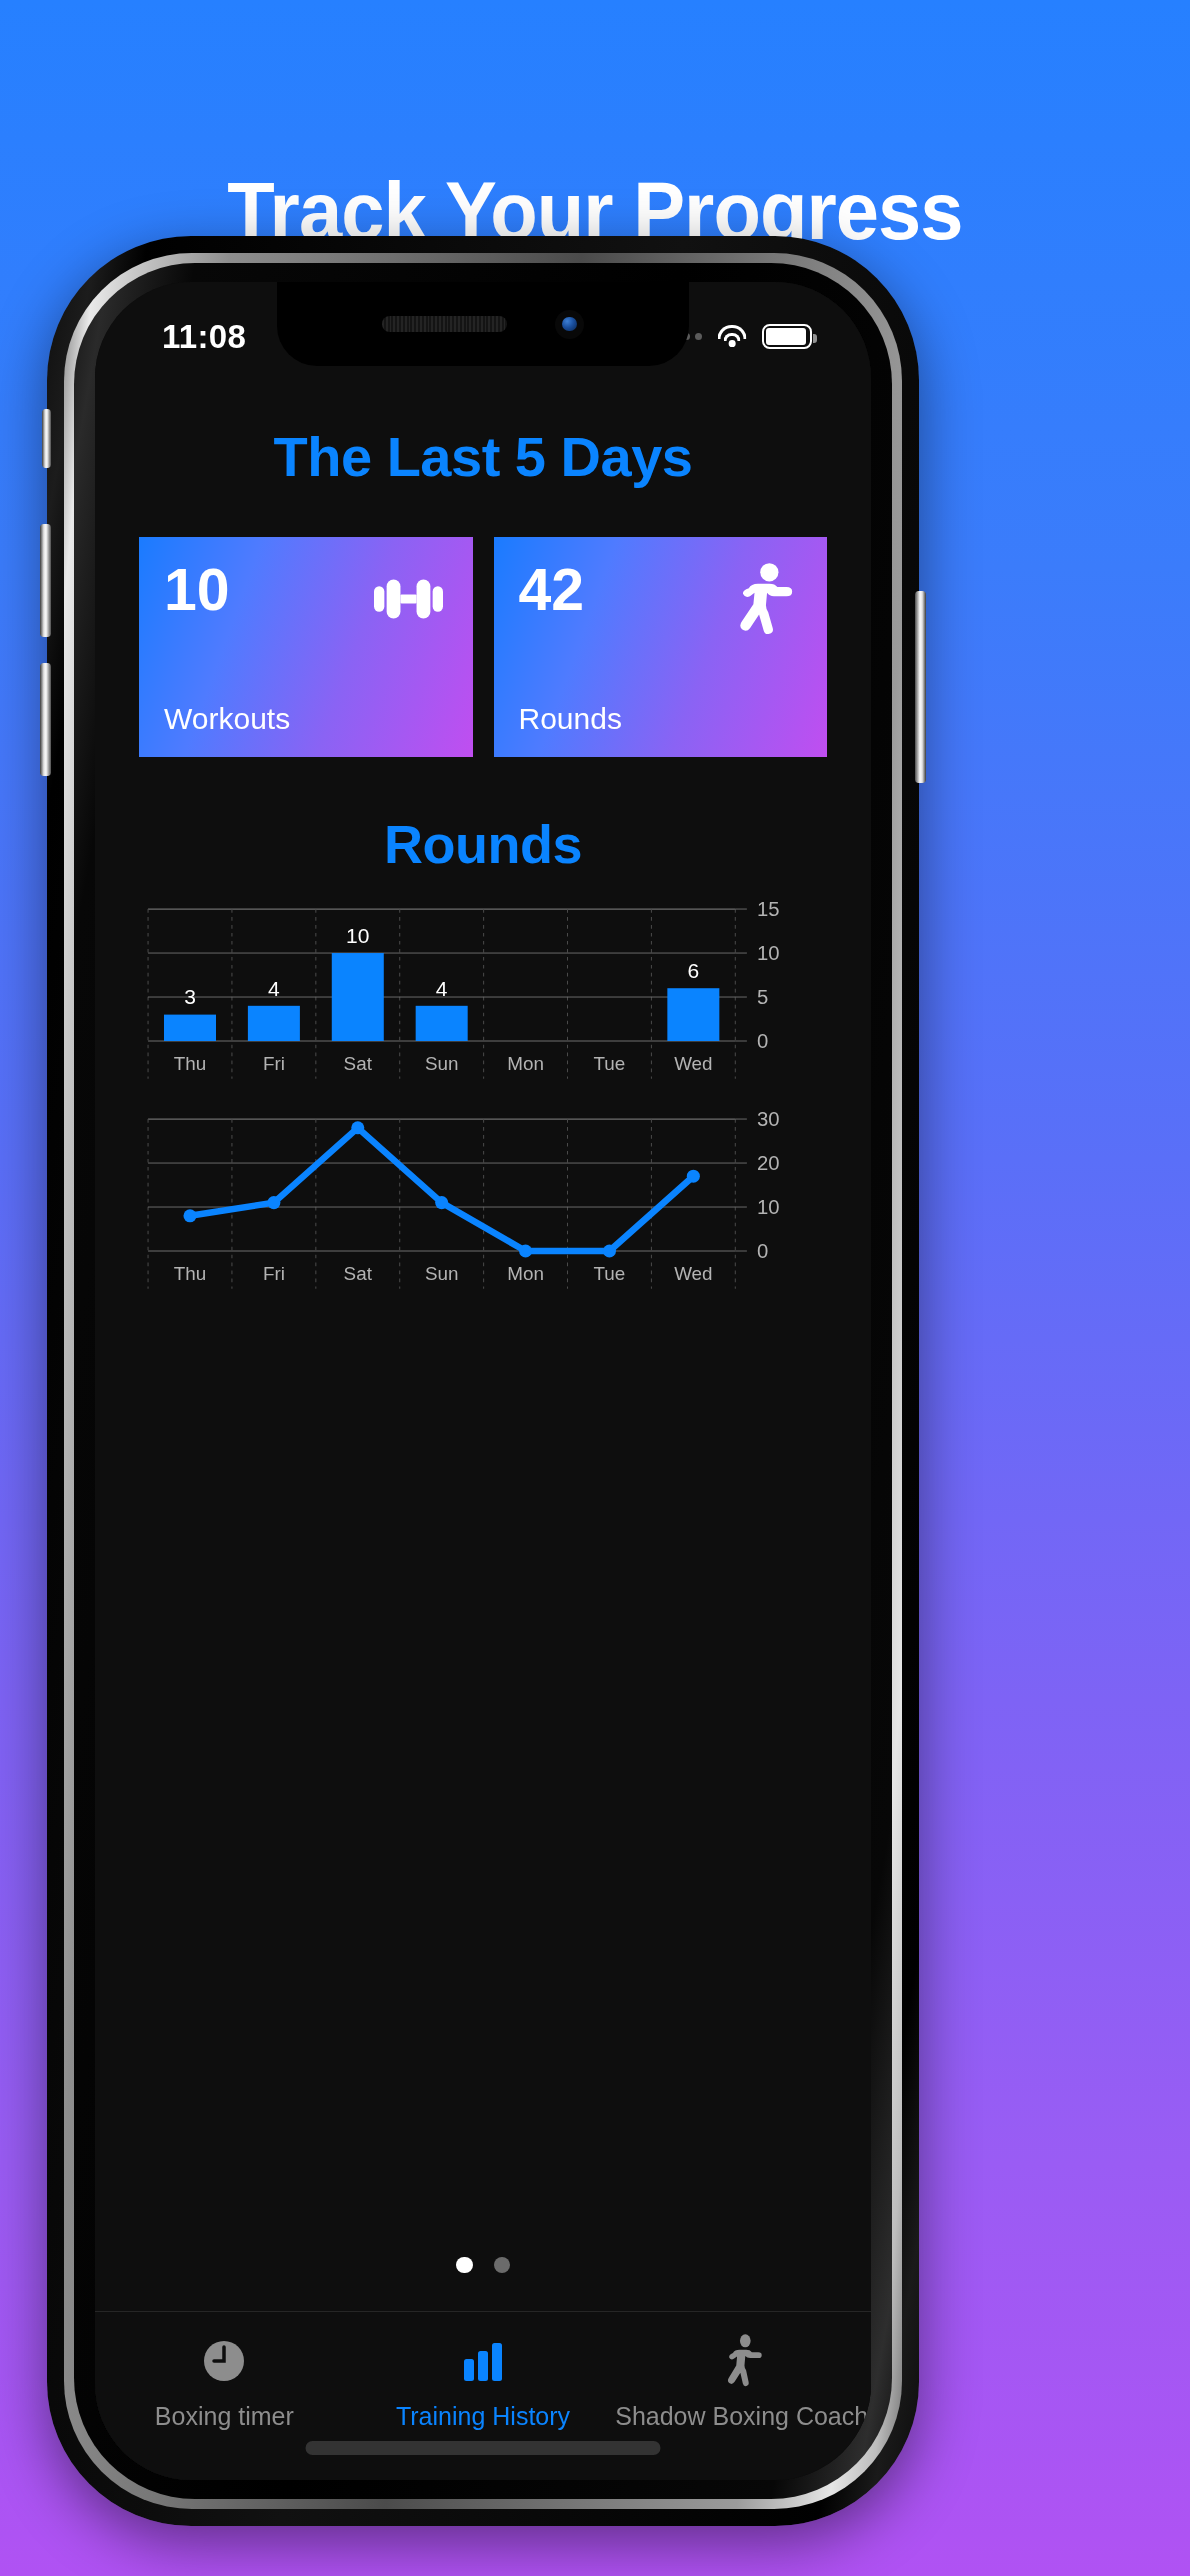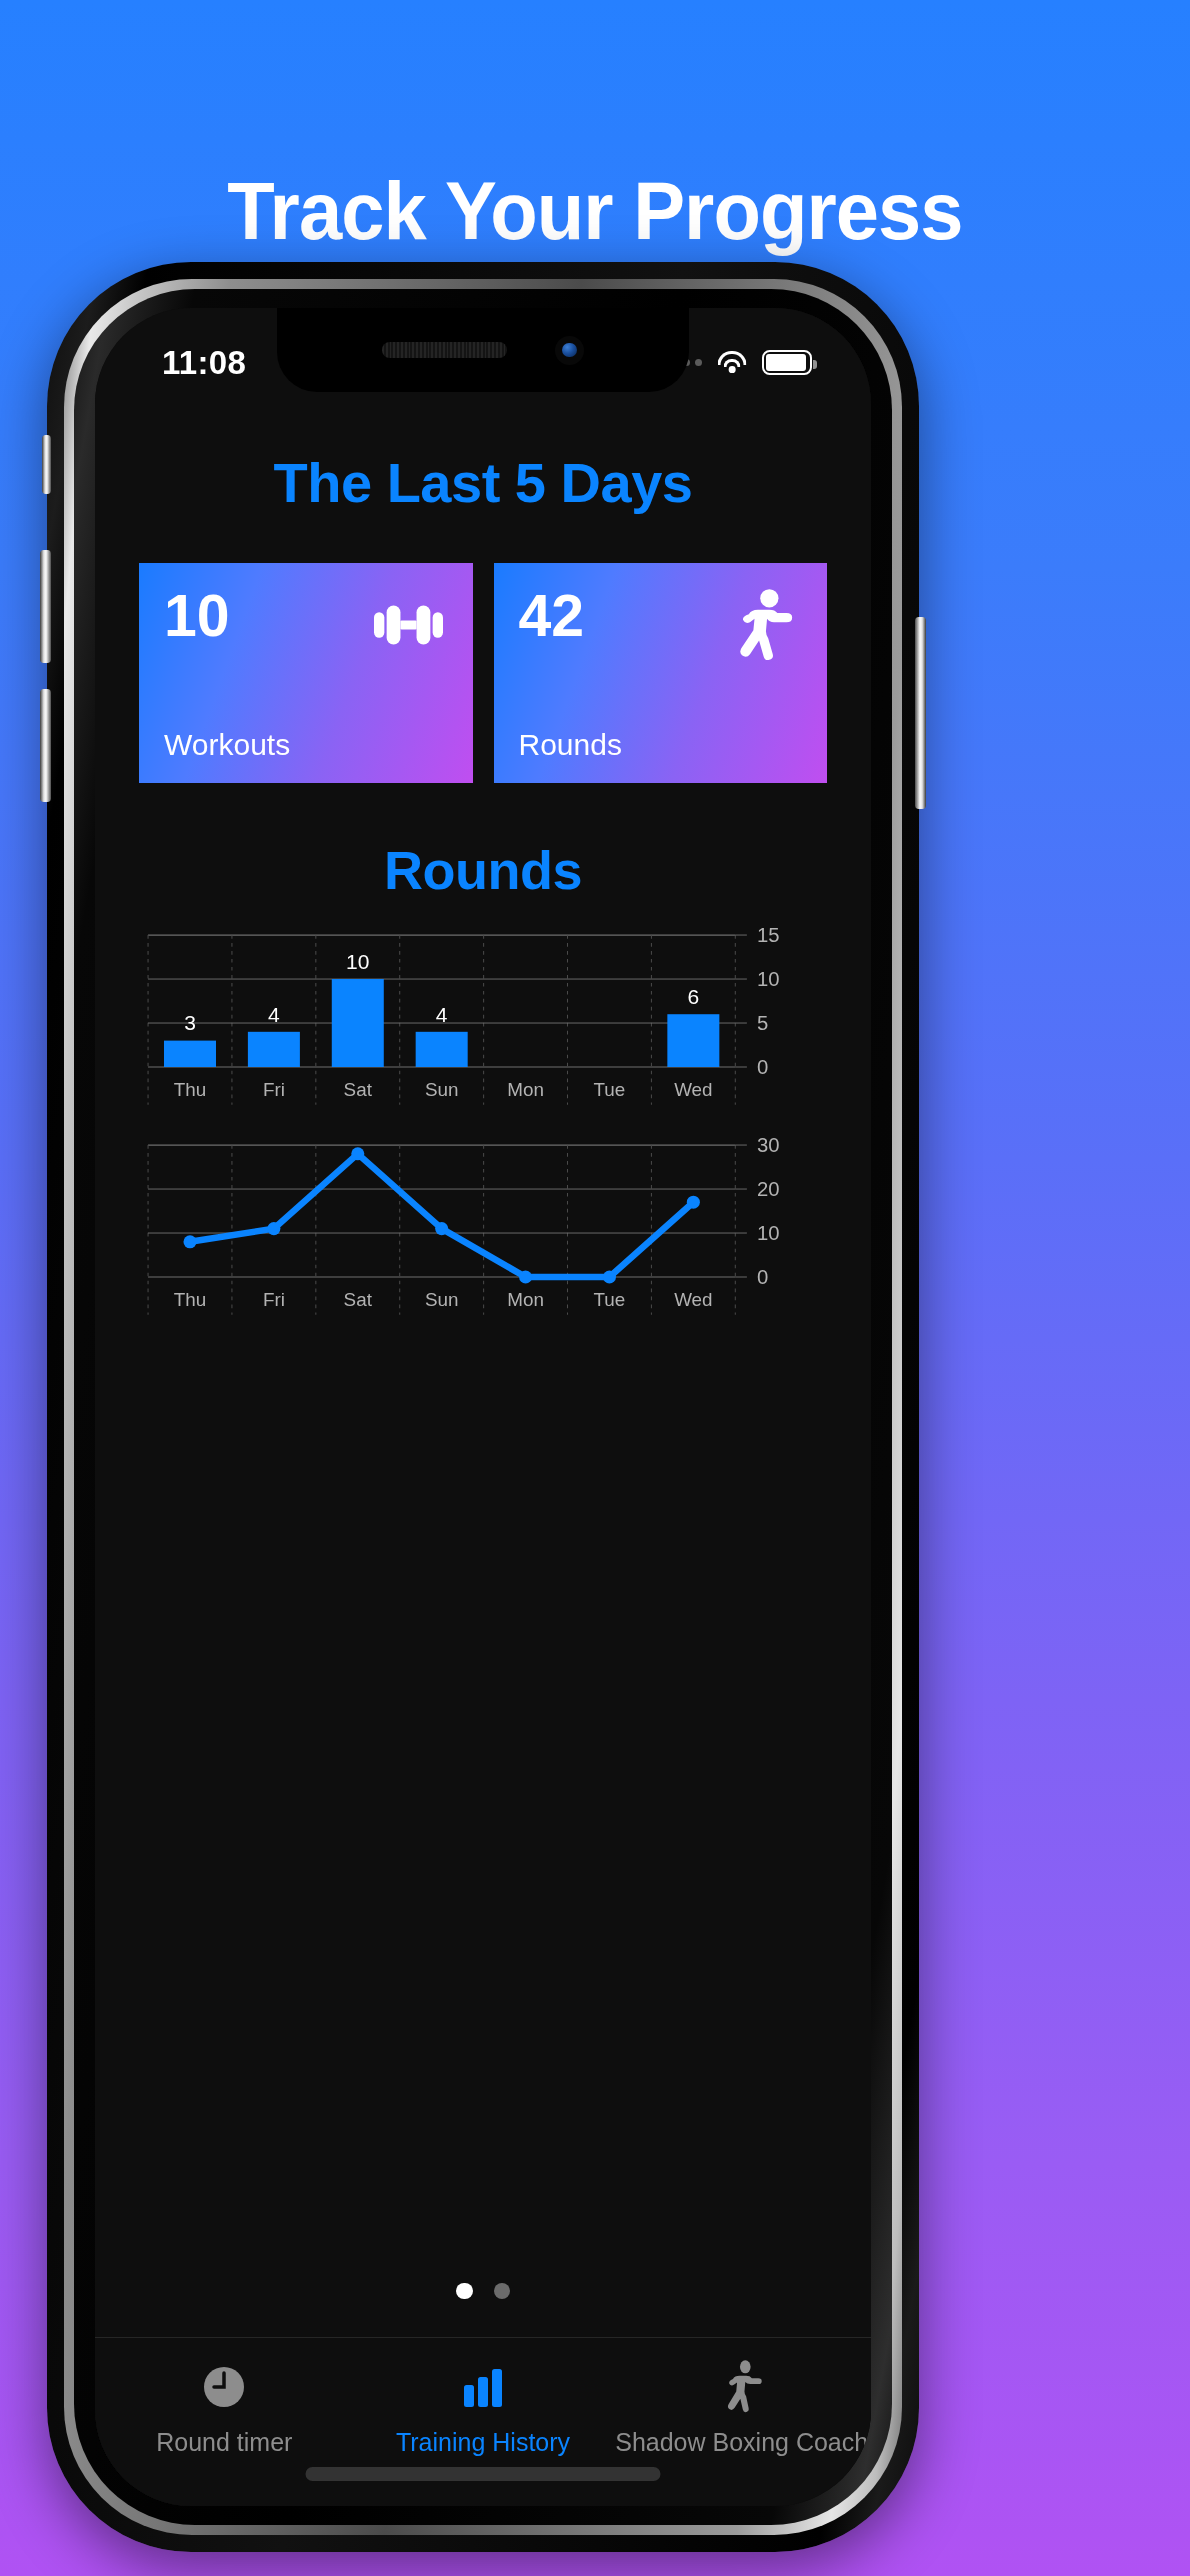--- a/index.html
+++ b/index.html
@@ -24,21 +24,21 @@
     letter-spacing:-1px;
     font-family:"Liberation Sans Narrow","Liberation Sans",sans-serif;
     transform:scaleX(0.96);
     white-space:nowrap;
     line-height:1;
   }
 
   
   .phone {
     position:absolute;
-    left:47px; top:262px;
+    left:47px; top:236px;
     width:872px; height:2290px;
   }
   .phone-outer {
     position:absolute; inset:0;
     border-radius:144px;
     background:linear-gradient(100deg,#0d0d0d 0%,#1c1c1c 4%,#000 8%,#111 50%,#000 92%,#1a1a1a 96%,#0a0a0a 100%);
     box-shadow:0 17px 58px rgba(0,0,0,0.45);
   }
   .phone-band {
     position:absolute; left:17px; top:17px; right:17px; bottom:17px;
@@ -363,21 +363,21 @@
 
       <div class="tabbar">
 
         <div class="tab">
           <div class="tab-icon">
             <svg viewBox="0 0 48 48" width="48" height="48">
               <circle cx="24" cy="24" r="20" fill="#8d8d8d"></circle>
               <path d="M24 10 L24 24 L14 24" stroke="#0e0e0e" stroke-width="3.5" fill="none" stroke-linecap="round"></path>
             </svg>
           </div>
-          <div class="tab-label">Round timer</div>
+          <div class="tab-label">Boxing timer</div>
         </div>
 
         <div class="tab active">
           <div class="tab-icon">
             <svg viewBox="0 0 48 48" width="48" height="48">
               <rect x="5" y="22" width="10" height="22" rx="2.5" fill="#0a84ff"></rect>
               <rect x="19" y="14" width="10" height="30" rx="2.5" fill="#0a84ff"></rect>
               <rect x="33" y="6" width="10" height="38" rx="2.5" fill="#0a84ff"></rect>
             </svg>
           </div>

